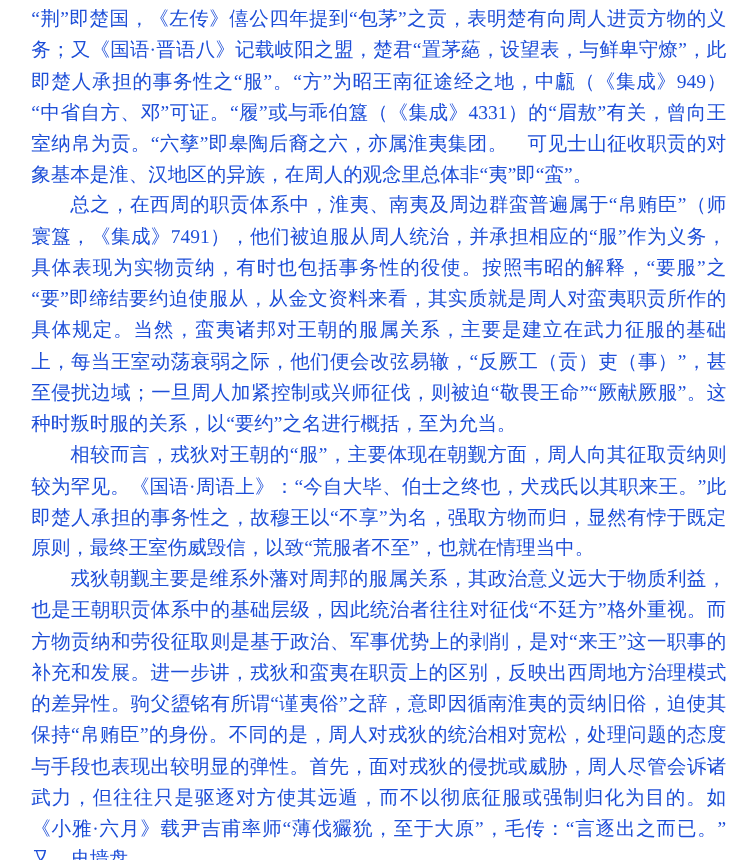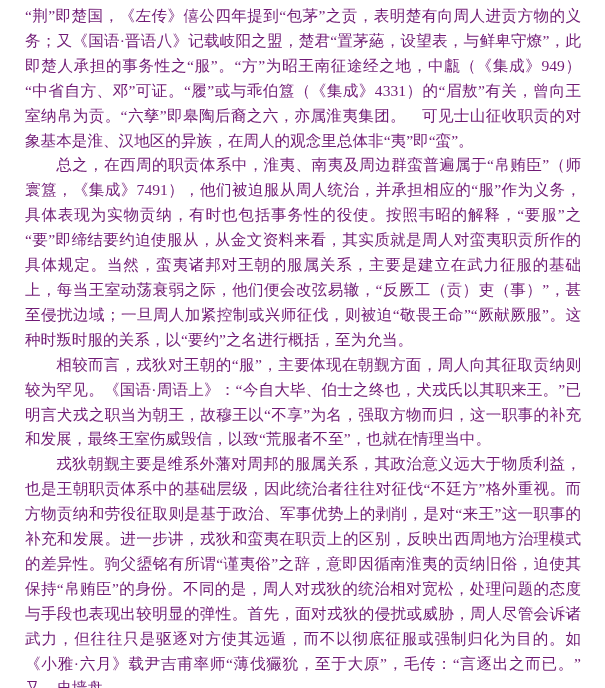--- a/index.html
+++ b/index.html
@@ -16,37 +16,37 @@
     box-sizing: border-box;
   }
   .content {
     box-sizing: border-box;
     width: 100%;
     height: 100%;
     padding: 4px 24px 0 25px;
     font-family: "Liberation Serif", "DejaVu Serif", serif;
     font-size: 15.6px;
     line-height: 24.9px;
-    color: #701a75;
+    color: #1d4ed8;
     text-align: justify;
     text-justify: inter-ideograph;
     letter-spacing: 0;
   }
   .content p {
     margin: 0;
     padding: 0;
     text-indent: 2em;
   }
   .content p.first {
     text-indent: 0;
   }
 </style>
 </head>
 <body>
 
 <div class="page">
   <div class="content">
     <p class="first">“荆”即楚国，《左传》僖公四年提到“包茅”之贡，表明楚有向周人进贡方物的义务；又《国语·晋语八》记载岐阳之盟，楚君“置茅蕝，设望表，与鲜卑守燎”，此即楚人承担的事务性之“服”。“方”为昭王南征途经之地，中甗（《集成》949）“中省自方、邓”可证。“履”或与乖伯簋（《集成》4331）的“眉敖”有关，曾向王室纳帛为贡。“六孳”即皋陶后裔之六，亦属淮夷集团。　可见士山征收职贡的对象基本是淮、汉地区的异族，在周人的观念里总体非“夷”即“蛮”。</p>
     <p>总之，在西周的职贡体系中，淮夷、南夷及周边群蛮普遍属于“帛贿臣”（师寰簋，《集成》7491），他们被迫服从周人统治，并承担相应的“服”作为义务，具体表现为实物贡纳，有时也包括事务性的役使。按照韦昭的解释，“要服”之“要”即缔结要约迫使服从，从金文资料来看，其实质就是周人对蛮夷职贡所作的具体规定。当然，蛮夷诸邦对王朝的服属关系，主要是建立在武力征服的基础上，每当王室动荡衰弱之际，他们便会改弦易辙，“反厥工（贡）吏（事）”，甚至侵扰边域；一旦周人加紧控制或兴师征伐，则被迫“敬畏王命”“厥献厥服”。这种时叛时服的关系，以“要约”之名进行概括，至为允当。</p>
-    <p>相较而言，戎狄对王朝的“服”，主要体现在朝觐方面，周人向其征取贡纳则较为罕见。《国语·周语上》：“今自大毕、伯士之终也，犬戎氏以其职来王。”已明言犬戎之职当为朝王，故穆王以“不享”为名，强取方物而归，这一职事的补充和发展，最终王室伤威毁信，以致“荒服者不至”，也就在情理当中。</p>
+    <p>相较而言，戎狄对王朝的“服”，主要体现在朝觐方面，周人向其征取贡纳则较为罕见。《国语·周语上》：“今自大毕、伯士之终也，犬戎氏以其职来王。”此即楚人承担的事务性之，故穆王以“不享”为名，强取方物而归，显然有悖于既定原则，最终王室伤威毁信，以致“荒服者不至”，也就在情理当中。</p>
     <p>戎狄朝觐主要是维系外藩对周邦的服属关系，其政治意义远大于物质利益，也是王朝职贡体系中的基础层级，因此统治者往往对征伐“不廷方”格外重视。而方物贡纳和劳役征取则是基于政治、军事优势上的剥削，是对“来王”这一职事的补充和发展。进一步讲，戎狄和蛮夷在职贡上的区别，反映出西周地方治理模式的差异性。驹父盨铭有所谓“谨夷俗”之辞，意即因循南淮夷的贡纳旧俗，迫使其保持“帛贿臣”的身份。不同的是，周人对戎狄的统治相对宽松，处理问题的态度与手段也表现出较明显的弹性。首先，面对戎狄的侵扰或威胁，周人尽管会诉诸武力，但往往只是驱逐对方使其远遁，而不以彻底征服或强制归化为目的。如《小雅·六月》载尹吉甫率师“薄伐玁狁，至于大原”，毛传：“言逐出之而已。”　又，史墙盘</p>
   </div>
 </div>
 
 </body></html>

